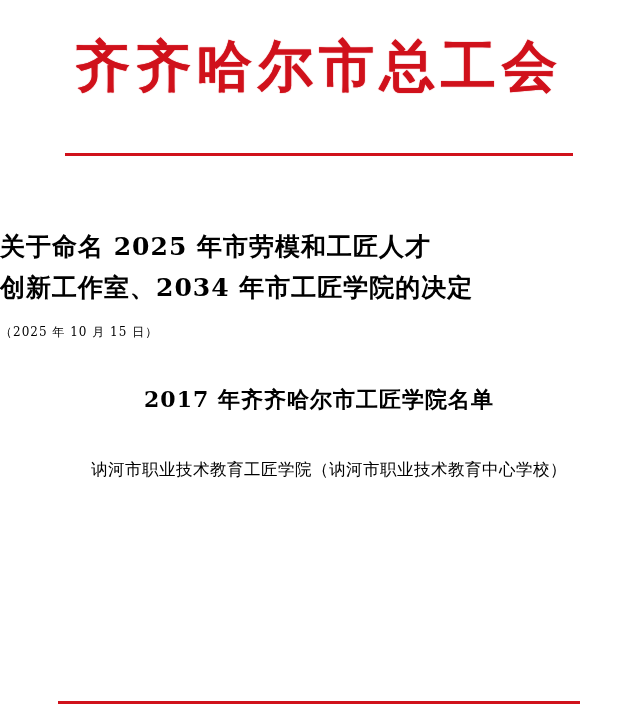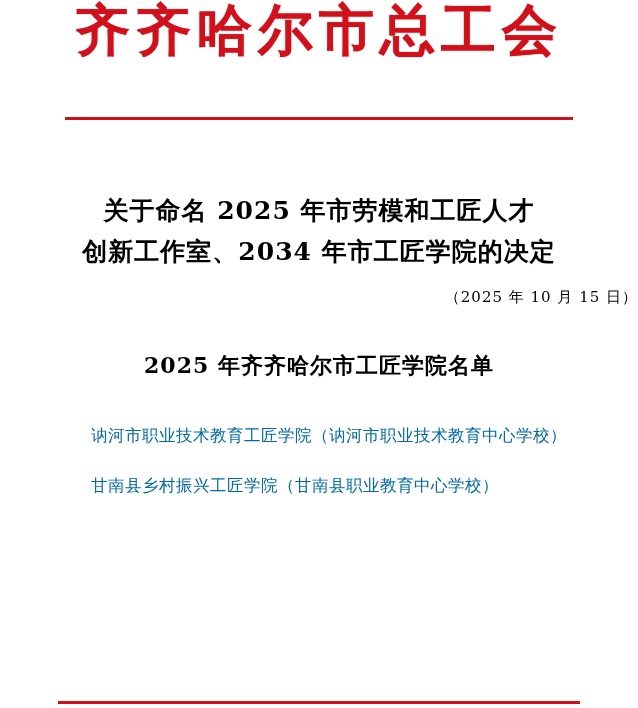--- a/index.html
+++ b/index.html
@@ -20,63 +20,63 @@
     box-sizing: border-box;
   }
   .masthead {
     text-align: center;
     color: #d0111b;
     font-family: "DejaVu Serif", "Liberation Serif", serif;
     font-weight: bold;
     font-size: 55px;
     letter-spacing: 6px;
     line-height: 1.1;
+    padding-top: 36px;
     text-shadow: 0 0 1px #d0111b;
   }
   .masthead-rule {
     width: 508px;
     height: 3px;
     background: #d0111b;
     margin: 56px auto 0 auto;
   }
   .doc-title {
     margin-top: 70px;
-    text-align: center;
     font-size: 25px;
     font-weight: bold;
     line-height: 1.65;
     color: #000000;
     letter-spacing: 1px;
   }
   .doc-title .line {
     display: block;
   }
   .doc-date {
     margin-top: 16px;
-    text-align: right;
-    font-size: 15px;
+    text-align: left;
+    font-size: 12px;
     color: #000000;
     letter-spacing: 1px;
   }
   .section-title {
     margin-top: 44px;
     text-align: center;
     font-size: 22px;
     font-weight: bold;
     color: #000000;
     letter-spacing: 1px;
   }
   .body-list {
     margin-top: 38px;
     padding: 0 58px;
   }
   .body-par {
     font-size: 16.5px;
     line-height: 2.0;
-    color: #0369a1;
+    color: #000000;
     text-indent: 33px;
     text-align: justify;
     letter-spacing: 0.5px;
   }
   .body-par.last {
     position: relative;
   }
   .underline-bar {
     position: absolute;
     left: 58px;
@@ -95,22 +95,21 @@
 
   <div class="masthead-rule"></div>
 
   <div class="doc-title">
     <span class="line">关于命名 2025 年市劳模和工匠人才</span>
     <span class="line">创新工作室、2034 年市工匠学院的决定</span>
   </div>
 
   <div class="doc-date">（2025 年 10 月 15 日）</div>
 
-  <div class="section-title">2025 年齐齐哈尔市工匠学院名单</div>
+  <div class="section-title">2017 年齐齐哈尔市工匠学院名单</div>
 
   <div class="body-list">
     <p class="body-par">讷河市职业技术教育工匠学院（讷河市职业技术教育中心学校）</p>
-    <p class="body-par">甘南县乡村振兴工匠学院（甘南县职业教育中心学校）</p>
   </div>
 
   <div class="underline-bar" style="bottom:4px;"></div>
 
 </div>
 
 </body></html>

